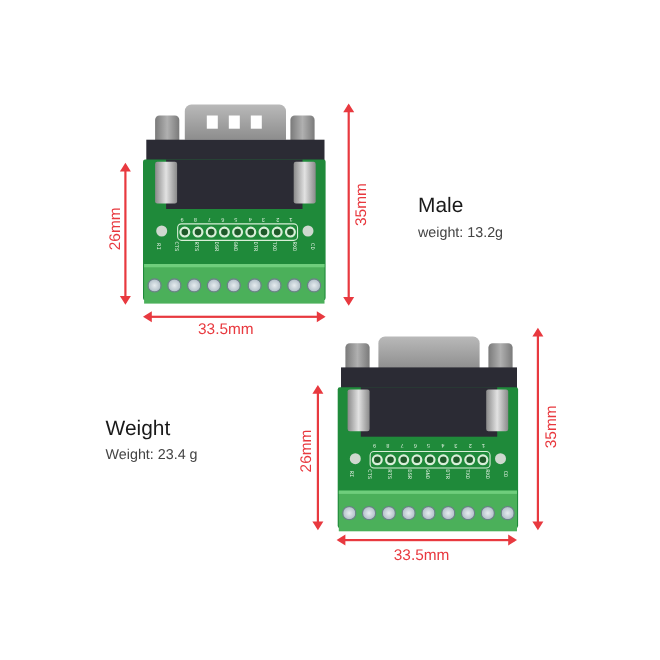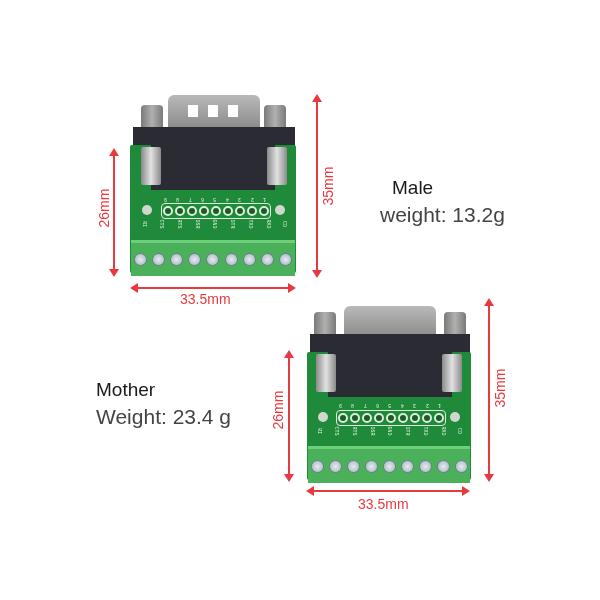--- a/index.html
+++ b/index.html
@@ -25,21 +25,21 @@
   .pinrow { position:absolute; border:1px solid #d8efd8; border-radius:4px; display:flex; justify-content:space-around; align-items:center; }
   .pin { width:6px; height:6px; border-radius:50%; border:2px solid #d8efd8; background:#1f5a2a; }
   .terminal { position:absolute; background:#4bb05a; border-top:3px solid #6fce7c; display:flex; justify-content:space-around; align-items:center; }
   .screw { width:11px; height:11px; border-radius:50%; background:radial-gradient(#e6ecef,#9fb0bb); border:1px solid #6d7f8a; }
   .pinlabels { position:absolute; display:flex; justify-content:space-around; color:#e6f3e6; font-size:5px; font-family:"Liberation Mono", monospace; }
   .pinlabels span { transform:rotate(90deg); display:inline-block; }
   .pinnums { position:absolute; display:flex; justify-content:space-around; color:#e6f3e6; font-size:5px; font-family:"Liberation Mono", monospace; }
   .pinnums span { transform:rotate(180deg); display:inline-block; }
 
   .title { font-size:19px; color:#1a1a1a; }
-  .weight { font-size:21px; color:#444; }
+  .weight { font-size:13px; color:#444; }
 </style>
 </head>
 <body>
 
 <div class="board" style="left:133px;top:95px;width:162px;height:180px;">
   <div class="knob" style="left:8px;top:10px;width:22px;height:30px;"></div>
   <div class="knob" style="left:131px;top:10px;width:22px;height:30px;"></div>
   <div class="shell-top" style="left:35px;top:0;width:92px;height:32px;">
     <div style="position:absolute;left:20px;top:10px;width:10px;height:12px;background:#fff;"></div>
     <div style="position:absolute;left:40px;top:10px;width:10px;height:12px;background:#fff;"></div>
@@ -100,21 +100,21 @@
 
 <div class="arrow-v" style="left:113px;top:150px;height:125px;"></div>
 <div class="abs dim-text vtext" style="left:84px;top:200px;width:40px;text-align:center;">26mm</div>
 
 <div class="arrow-v" style="left:316px;top:96px;height:180px;"></div>
 <div class="abs dim-text vtext" style="left:308px;top:178px;width:40px;text-align:center;">35mm</div>
 
 <div class="arrow-h" style="left:132px;top:287px;width:162px;"></div>
 <div class="abs dim-text" style="left:180px;top:291px;">33.5mm</div>
 
-<div class="abs title" style="left:380px;top:177px;margin-left:12px;">Male</div>
+<div class="abs title" style="left:380px;top:177px;">Male</div>
 <div class="abs weight" style="left:380px;top:203px;">weight: 13.2g</div>
 
 <div class="board" style="left:310px;top:300px;width:160px;height:180px;">
   <div class="knob" style="left:4px;top:12px;width:22px;height:30px;"></div>
   <div class="knob" style="left:134px;top:12px;width:22px;height:30px;"></div>
   <div class="shell-top" style="left:34px;top:6px;width:92px;height:30px;"></div>
   <div class="body-dark" style="left:0;top:34px;width:160px;height:70px;"></div>
   <div class="pcb" style="left:-3px;top:52px;width:164px;height:128px;"></div>
   <div class="body-dark" style="left:18px;top:52px;width:124px;height:45px;"></div>
   <div class="standoff" style="left:6px;top:54px;width:20px;height:38px;"></div>
@@ -169,14 +169,14 @@
 
 <div class="arrow-v" style="left:288px;top:352px;height:128px;"></div>
 <div class="abs dim-text vtext" style="left:258px;top:402px;width:40px;text-align:center;">26mm</div>
 
 <div class="arrow-v" style="left:488px;top:300px;height:180px;"></div>
 <div class="abs dim-text vtext" style="left:480px;top:380px;width:40px;text-align:center;">35mm</div>
 
 <div class="arrow-h" style="left:308px;top:490px;width:160px;"></div>
 <div class="abs dim-text" style="left:358px;top:496px;">33.5mm</div>
 
-<div class="abs title" style="left:96px;top:379px;">Mother</div>
+<div class="abs title" style="left:96px;top:379px;">Weight</div>
 <div class="abs weight" style="left:96px;top:405px;">Weight: 23.4 g</div>
 
 </body></html>

